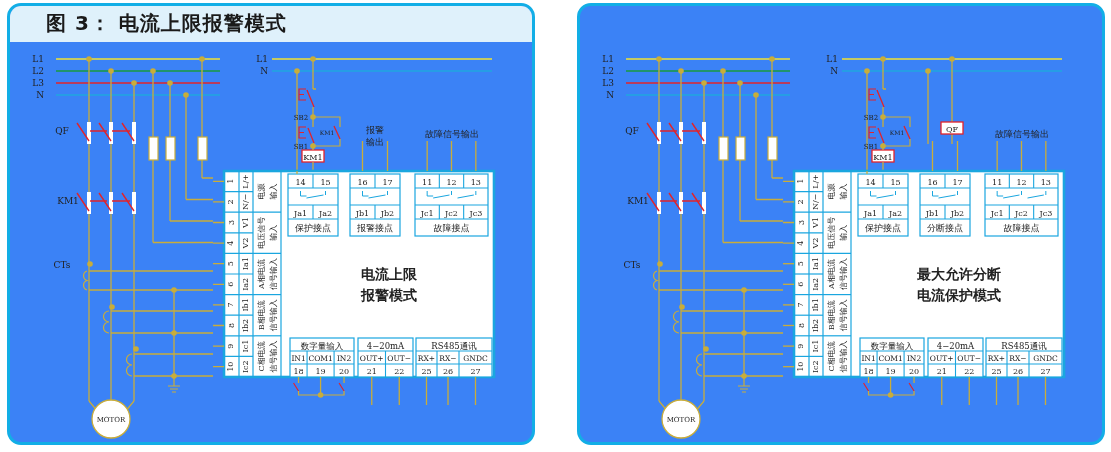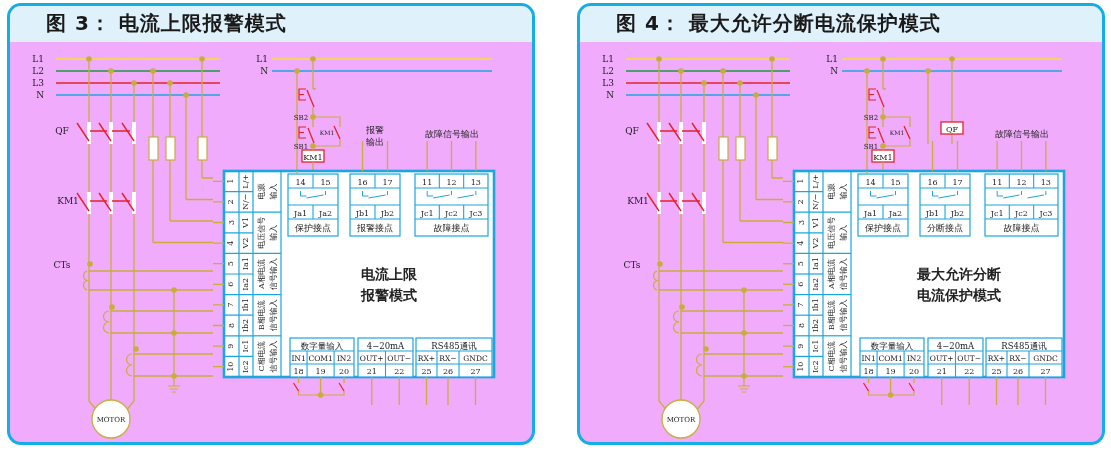--- a/index.html
+++ b/index.html
@@ -1,20 +1,20 @@
 <!DOCTYPE html>
 <html><head>
 <meta charset="utf-8">
 <style>
   html, body { margin:0; padding:0; background:#ffffff; }
   body { width:1111px; height:452px; position:relative; overflow:hidden;
          font-family: "DejaVu Serif", "Liberation Serif", serif; }
   .panel { position:absolute; top:3px; width:528px; height:442px;
            border:3px solid #12aee6; border-radius:14px; box-sizing:border-box;
-           background:#f0abfc; overflow:hidden; }
+           background:#3b82f6; overflow:hidden; }
   .panel.p1 { left:7px; }
   .panel.p2 { left:577px; }
   .panel-head { position:absolute; left:0; top:0; right:0; height:36px;
                 background:#dff1fb; }
   .panel-title { position:absolute; left:36px; top:4px; font-size:20px;
                  font-weight:bold; color:#1a1a1a; letter-spacing:1px;
                  font-family: "DejaVu Sans", "Liberation Sans", sans-serif; }
   svg.diagram { position:absolute; left:0; top:0; }
   svg text { font-family: "DejaVu Serif", "Liberation Serif", serif; fill:#222; }
 </style>
@@ -289,23 +289,20 @@
       <text x="438" y="368" font-size="8" text-anchor="middle">26</text>
       <line x1="438" y1="371" x2="438" y2="399" stroke="#c9ad3a" stroke-width="1.3"></line>
       <line x1="449" y1="345" x2="449" y2="371" stroke="#1aa6df" stroke-width="1.1"></line>
       <text x="465.5" y="355" font-size="7.5" text-anchor="middle">GNDC</text>
       <text x="465.5" y="368" font-size="8" text-anchor="middle">27</text>
       <line x1="465.5" y1="371" x2="465.5" y2="399" stroke="#c9ad3a" stroke-width="1.3"></line>
     </svg>
 </div>
 
 <div class="panel p2">
-  <div class="panel-head">
-    <div class="panel-title">图 4：  最大允许分断电流保护模式</div>
-  </div>
   <svg class="diagram" id="svg1" width="528" height="442">
       <text x="34" y="56" font-size="9" text-anchor="end">L1</text>
       <line x1="46" y1="53" x2="210" y2="53" stroke="#f2e233" stroke-width="1.4"></line>
       <text x="34" y="68" font-size="9" text-anchor="end">L2</text>
       <line x1="46" y1="65" x2="210" y2="65" stroke="#1a9a3c" stroke-width="1.4"></line>
       <text x="34" y="80" font-size="9" text-anchor="end">L3</text>
       <line x1="46" y1="77" x2="210" y2="77" stroke="#e3232a" stroke-width="1.4"></line>
       <text x="34" y="92" font-size="9" text-anchor="end">N</text>
       <line x1="46" y1="89" x2="210" y2="89" stroke="#21a6df" stroke-width="1.4"></line>
       <text x="258" y="56" font-size="9" text-anchor="end">L1</text>

